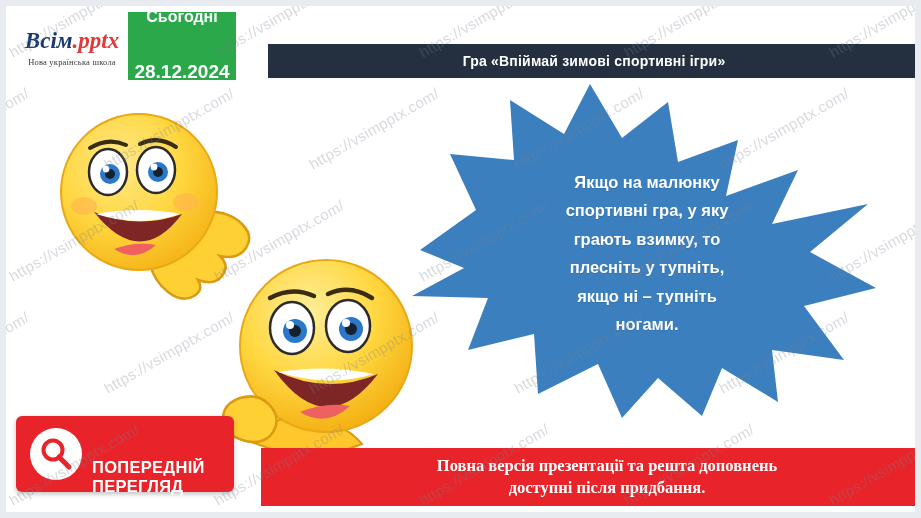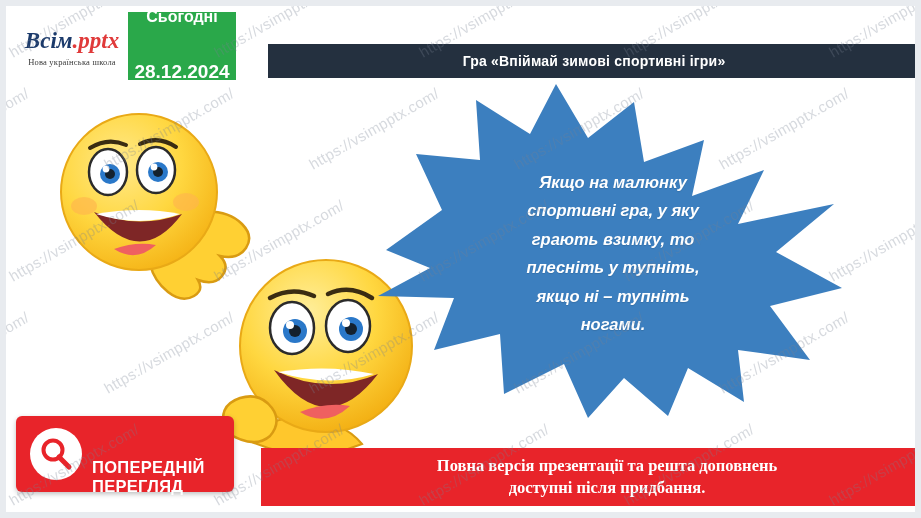--- a/index.html
+++ b/index.html
@@ -73,24 +73,23 @@
     background:#2aa84a;
     z-index:26;
     display:flex;flex-direction:column;align-items:center;justify-content:center;
     color:#fff;
   }
   .date-badge .d1{font-size:16px;font-weight:bold;line-height:1.3;}
   .date-badge .d2{font-size:19px;font-weight:bold;line-height:1.3;margin-top:32px;}
   
   .star-wrap{
     position:absolute;
-    left:366px;top:76px;
+    left:400px;top:76px;
     width:480px;height:340px;
     z-index:12;
-    font-style:italic;
   }
   .star-svg{display:block;width:480px;height:340px;}
   .star-text{
     position:absolute;
     left:96px;top:86px;
     width:290px;
     text-align:center;
     color:#ffffff;
     font-size:16.5px;
     line-height:1.72;

